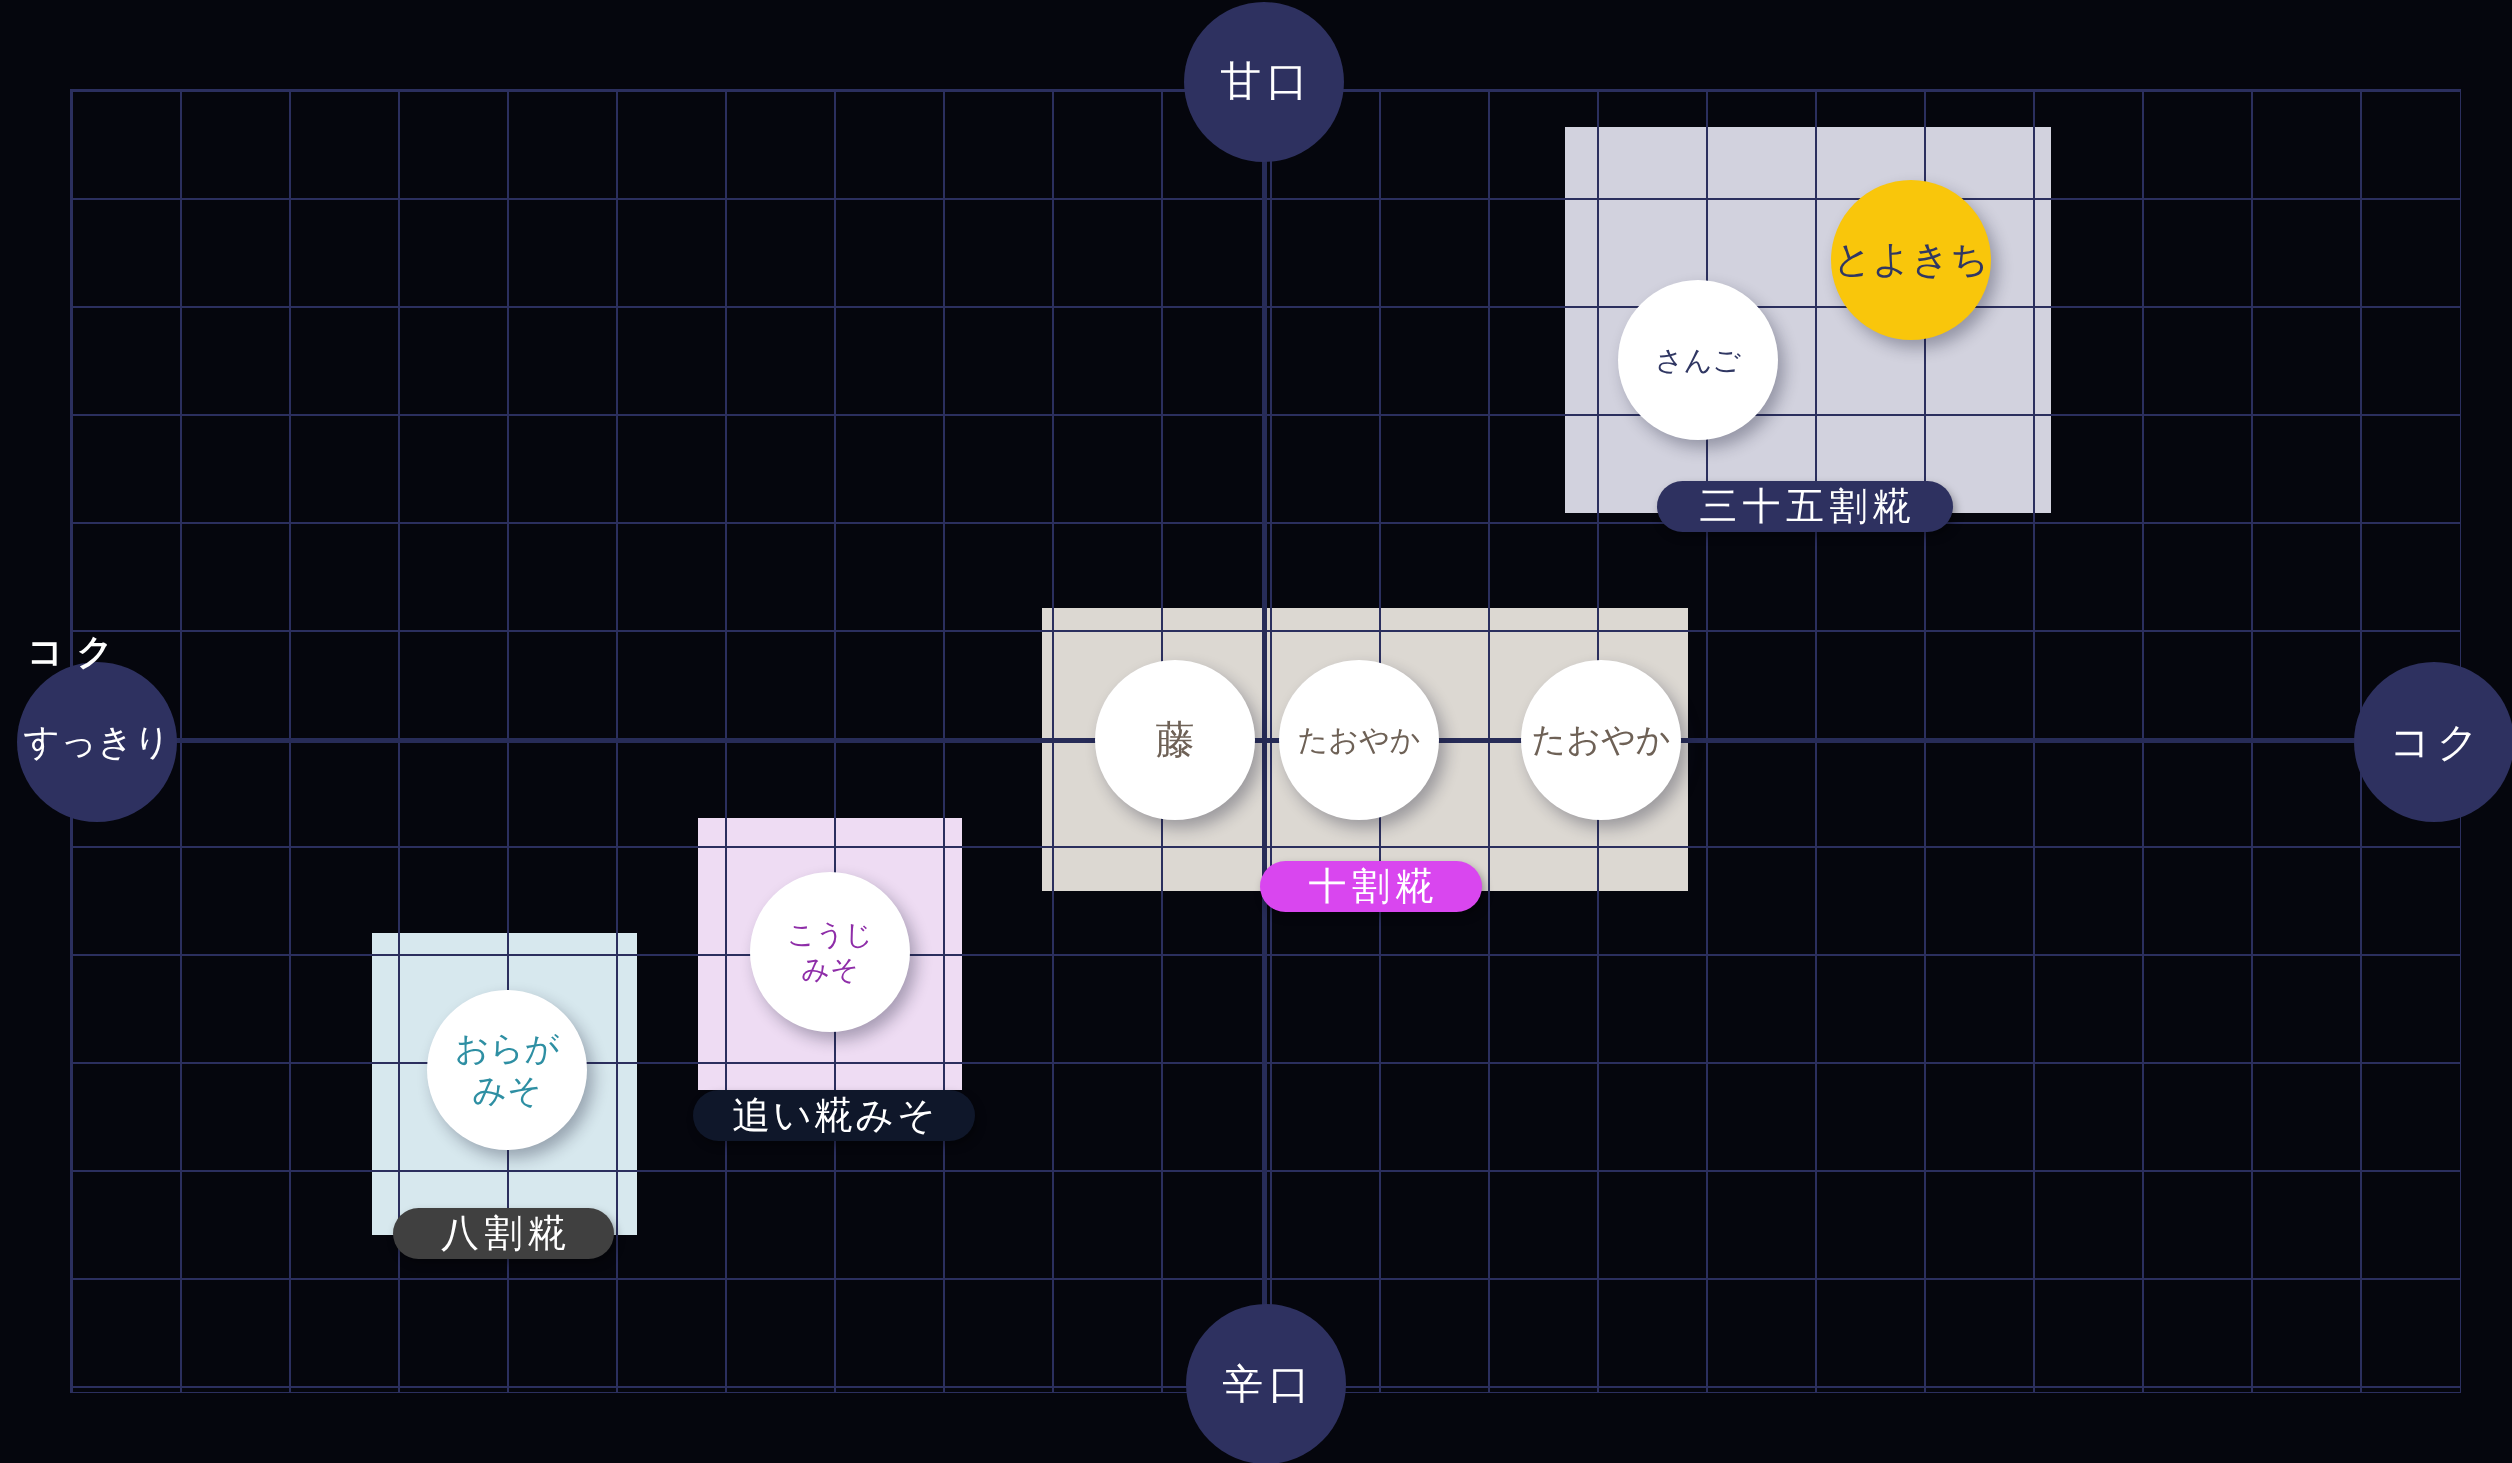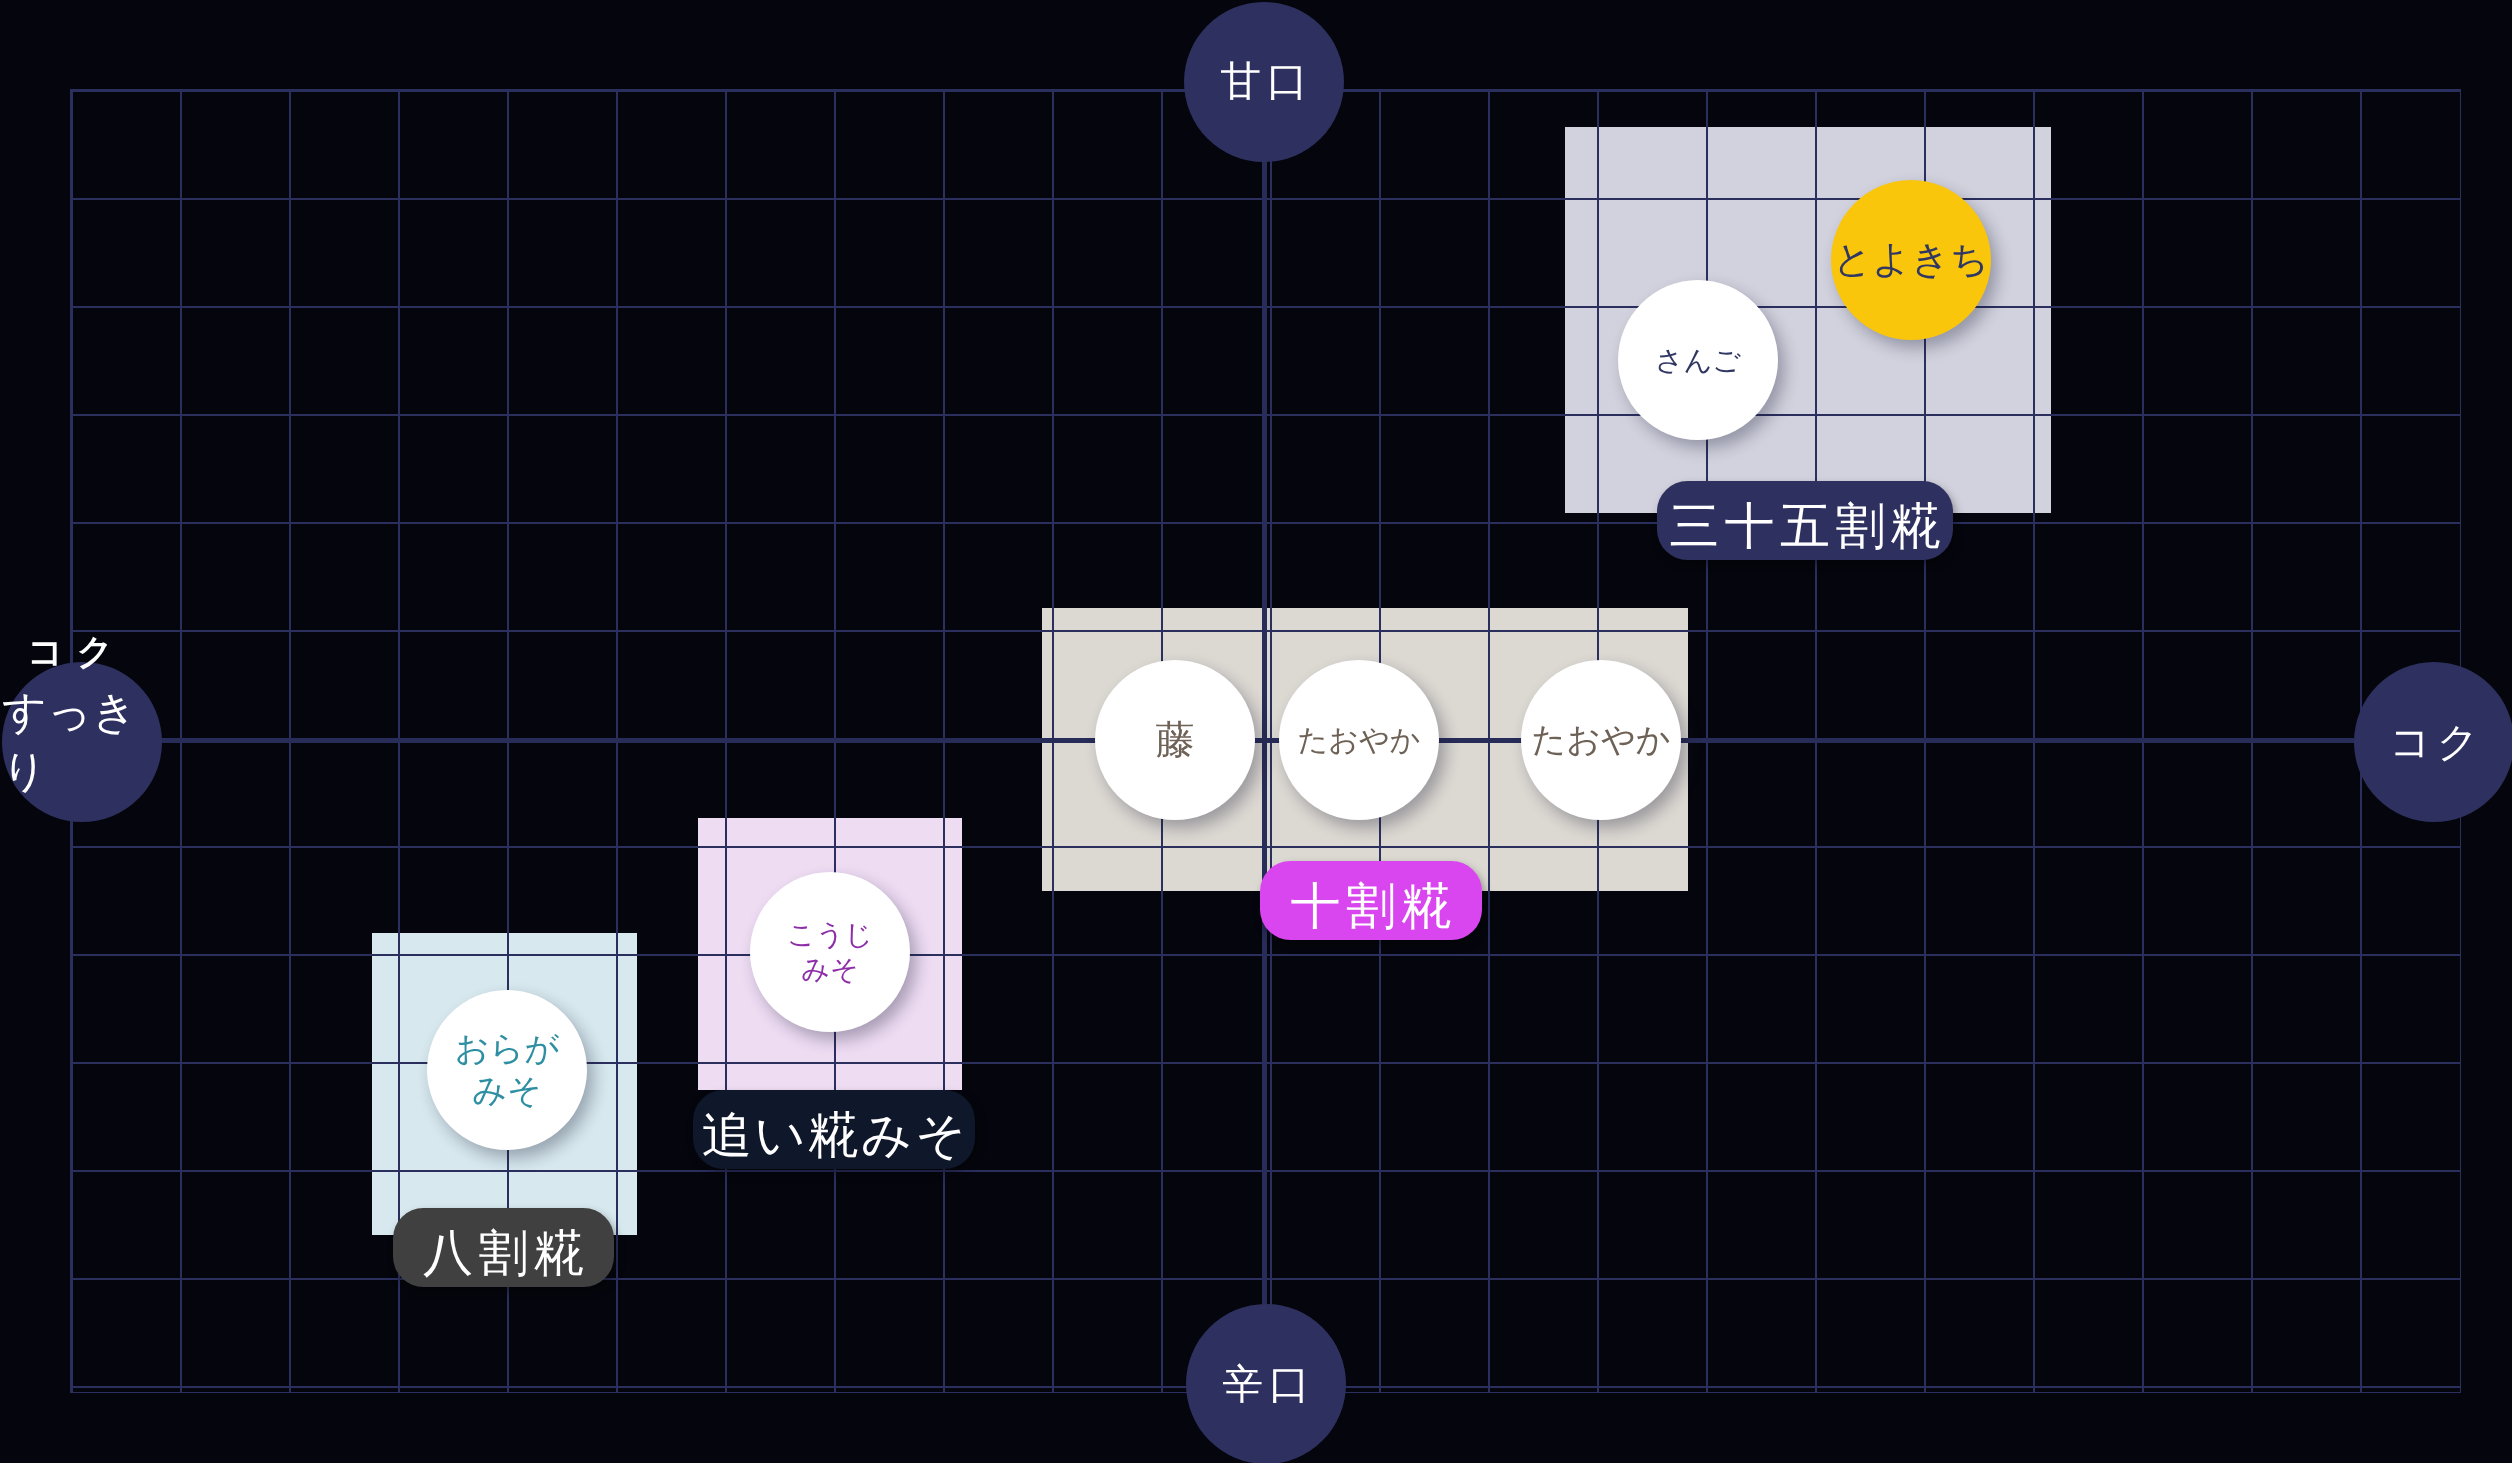--- a/index.html
+++ b/index.html
@@ -44,27 +44,27 @@
   .pt-kouji    {left:750px;top:872px;font-size:28px;}
   .pt-oraga    {left:427px;top:990px;font-size:34px;}
   
   .axpt{
     position:absolute;z-index:5;width:160px;height:160px;border-radius:50%;
     display:flex;align-items:center;justify-content:center;
     color:#fff;font-size:41px;letter-spacing:5.4px;text-indent:5.4px;
   }
   .axpt-top   {left:1184px;top:1.8px;}
   .axpt-bottom{left:1186px;top:1304px;}
-  .axpt-left  {left:2px;top:662px;font-size:44px;letter-spacing:0;text-indent:0;}
+  .axpt-left  {left:17px;top:662px;font-size:36px;letter-spacing:0;text-indent:0;}
   .axpt-right {left:2354px;top:662px;}
   
   .pill{
-    position:absolute;z-index:5;height:79px;border-radius:30.5px;
+    position:absolute;z-index:5;height:51px;border-radius:30.5px;
     display:flex;align-items:flex-end;justify-content:center;
-    color:#fff;font-size:50px;letter-spacing:5.4px;text-indent:5.4px;
+    color:#fff;font-size:38px;letter-spacing:5.4px;text-indent:5.4px;
     box-shadow:2.7px 4.5px 9px rgba(0,0,0,.35);
   }
   .pill-35{left:1657px;top:481px;width:296px;}
   .pill-10{left:1260px;top:861px;width:222px;}
   .pill-oi{left:693px;top:1090px;width:282px;letter-spacing:2.7px;text-indent:2.7px;}
   .pill-8 {left:393px;top:1208px;width:221px;}
   
   .corner-label{
     position:absolute;z-index:6;left:27px;top:628px;
     font-family:"Liberation Sans","DejaVu Sans",sans-serif;

